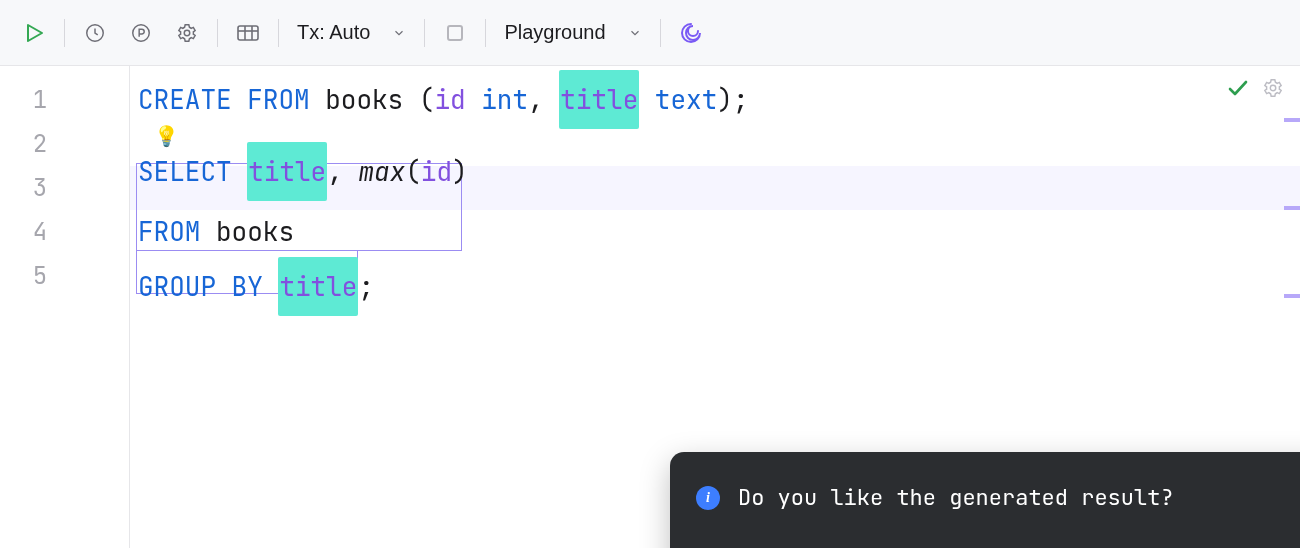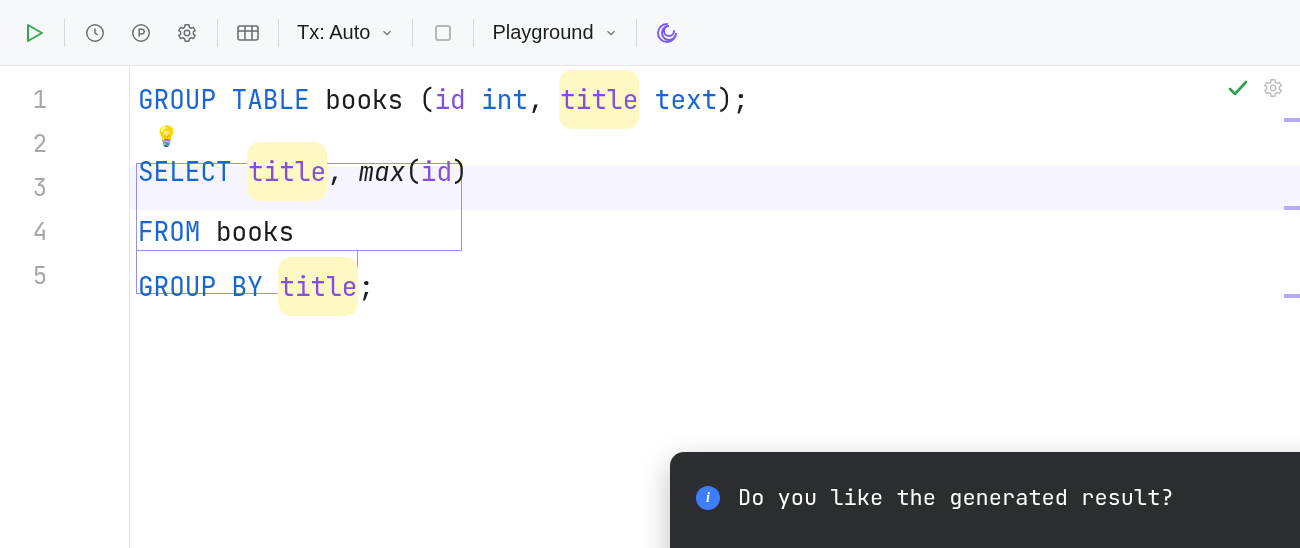--- a/index.html
+++ b/index.html
@@ -27,21 +27,21 @@
   }
   .tb-btn {
     display:flex; align-items:center; justify-content:center;
     width: 32px; height: 32px;
     color: #6e6e76;
     cursor: pointer;
     border-radius: 4px;
   }
   .tb-btn svg { display:block; }
   .tb-dropdown {
-    display:flex; align-items:center; gap:10px;
+    display:flex; align-items:center; gap:22px;
     color:#1c1c1f;
     font-size: 20px;
     cursor:pointer;
     padding: 4px 4px;
   }
   .tb-dropdown .chev { color:#6e6e76; }
   .tb-spacer { flex:1; }
   .play { color:#34a853; }
   .stop-square {
     width:16px; height:16px; border:2px solid #b6b6bc; border-radius:3px;
@@ -83,22 +83,22 @@
     left:0; right:0;
     height:44px;
     padding-left: 8px;
     white-space: pre;
   }
   .kw   { color:#1766d6; }           
   .id   { color:#8250df; }           
   .func { color:#1c1c1f; font-style:italic; }
   .plain{ color:#1c1c1f; }
   .hl-col {
-    background:#fef9c3;
-    border-radius:13px;
+    background:#5eead4;
+    border-radius:2px;
     padding:12px 1px;
   }
   .line-active { background:#f6f5ff; }
 
   
   .ai-box {
     position:absolute;
     border:1.5px solid #9b8cf2;
     pointer-events:none;
   }
@@ -252,21 +252,21 @@
     <div class="gutter-num" style="top:188px">5</div>
   </div>
 
   <div class="code">
 
     <div class="code-line line-active" style="top:100px"></div>
 
     <div class="ai-box" style="left:6px; top:97px; width:326px; height:88px;"></div>
     <div class="ai-box" style="left:6px; top:184px; width:222px; height:44px; border-top:none;"></div>
 
-    <div class="code-line" style="top:12px"><span class="kw">GROUP TABLE</span><span class="plain"> </span><span class="plain">books</span><span class="plain"> (</span><span class="id">id</span><span class="kw"> int</span><span class="plain">, </span><span class="id hl-col">title</span><span class="kw"> text</span><span class="plain">);</span></div>
+    <div class="code-line" style="top:12px"><span class="kw">CREATE FROM</span><span class="plain"> </span><span class="plain">books</span><span class="plain"> (</span><span class="id">id</span><span class="kw"> int</span><span class="plain">, </span><span class="id hl-col">title</span><span class="kw"> text</span><span class="plain">);</span></div>
 
     <div class="bulb" style="left:24px; top:60px;">💡</div>
 
     <div class="code-line" style="top:84px"><span class="kw">SELECT</span><span class="plain"> </span><span class="id hl-col">title</span><span class="plain">, </span><span class="func">max</span><span class="plain">(</span><span class="id">id</span><span class="plain">)</span></div>
 
     <div class="code-line" style="top:144px"><span class="kw">FROM</span><span class="plain"> </span><span class="plain">books</span></div>
 
     <div class="code-line" style="top:199px"><span class="kw">GROUP BY</span><span class="plain"> </span><span class="id hl-col">title</span><span class="plain">;</span></div>
 
     <div class="inspect">

